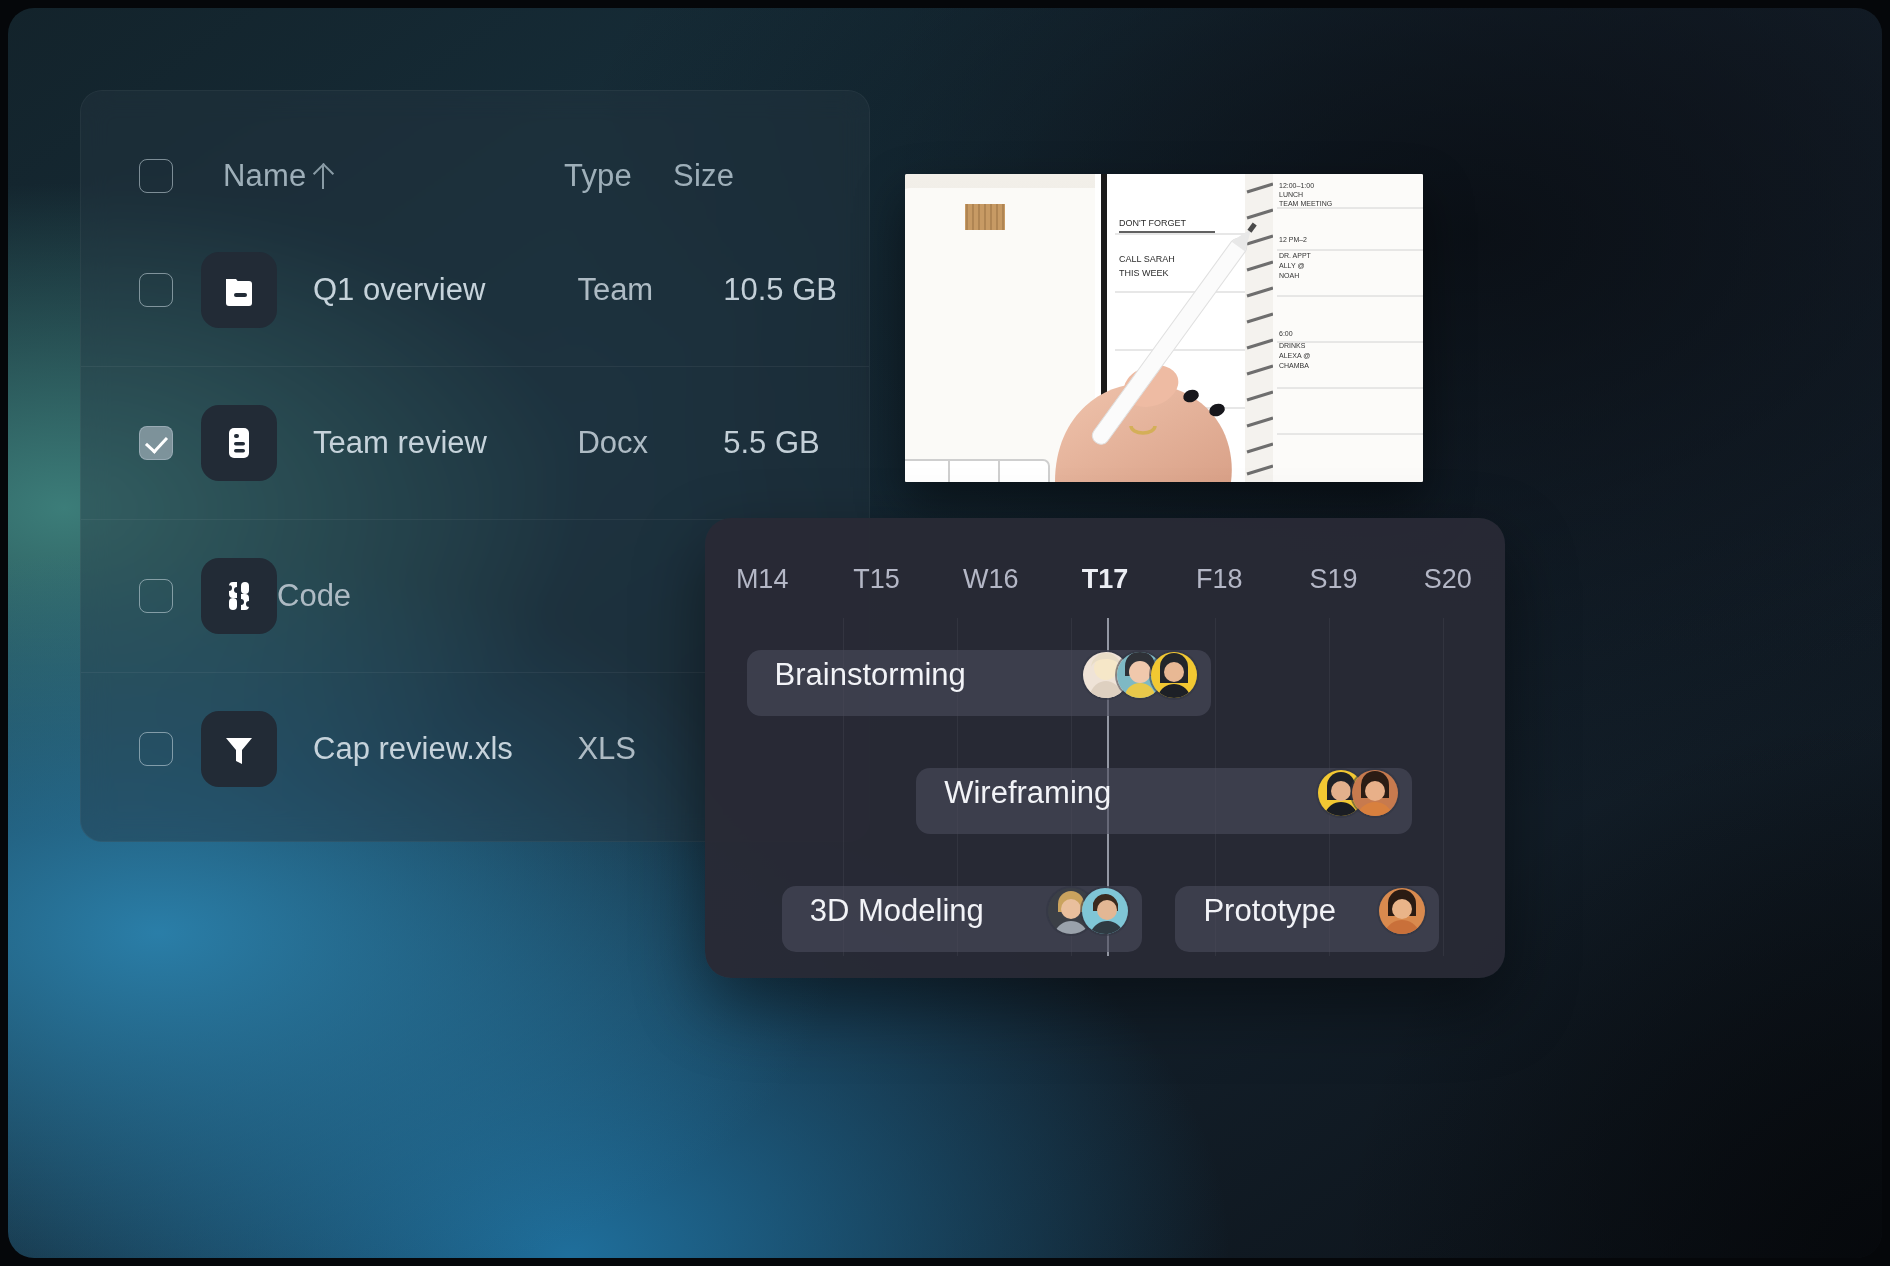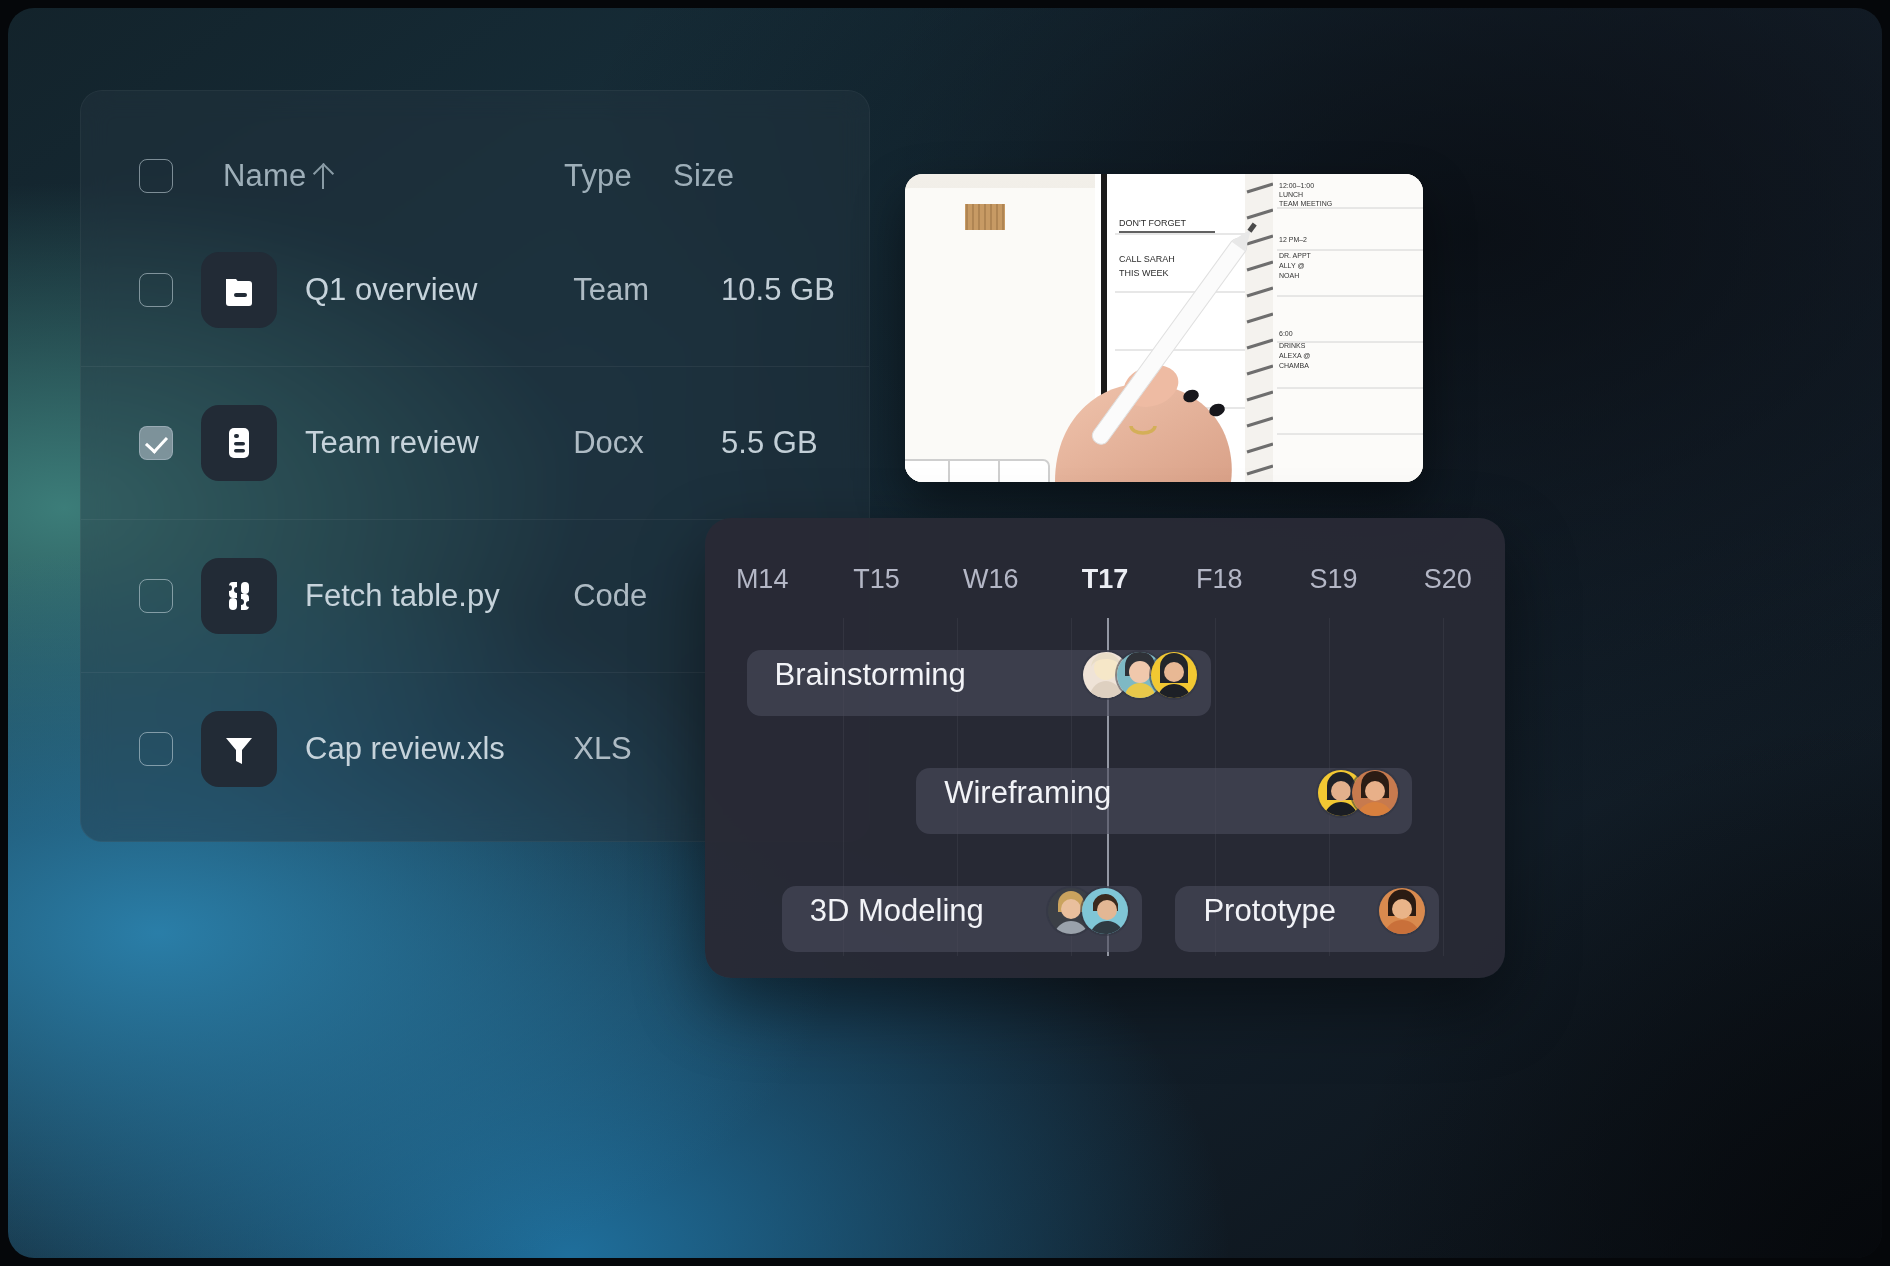--- a/index.html
+++ b/index.html
@@ -120,34 +120,34 @@
   .ficon {
     width: 76px; height: 76px;
     border-radius: 18px;
     background: #222b36;
     margin-left: 28px;
     flex: 0 0 76px;
     display: flex; align-items: center; justify-content: center;
   }
   .fname {
     width: 272px;
-    margin-left: 28px;
+    margin-left: 36px;
     color: #c6d3db;
     font-size: 31px;
     white-space: nowrap;
   }
   .ftype { width: 150px; color: #aebbc4; font-size: 31px; }
   .fsize { width: 150px; color: #c3cfd7; font-size: 31px; }
 
   
   #video-card {
     position: absolute;
     left: 897px; top: 166px;
     width: 518px; height: 308px;
-    border-radius: 18px;
+    border-radius: 2px;
     overflow: hidden;
     z-index: 3;
     box-shadow: 0 22px 50px rgba(0,0,0,.45);
     background: #e9e6e0;
   }
   #video-card svg { display: block; width: 100%; height: 100%; }
 
   
   #timeline {
     position: absolute;
@@ -263,21 +263,20 @@
         <div class="ficon">
           <svg viewBox="0 0 44 44" width="44" height="44" aria-hidden="true">
             <path fill="#ffffff" d="M12 12a4 4 0 0 1 4-4h4v5a3 3 0 0 0 0 6v5h-4a4 4 0 0 1-4-4v-3a3 3 0 0 0 0-6v0z"></path>
             <path fill="#ffffff" d="M32 32a4 4 0 0 1-4 4h-4v-5a3 3 0 0 0 0-6v-5h4a4 4 0 0 1 4 4v3a3 3 0 0 0 0 6v0z"></path>
             <path fill="#ffffff" d="M12 32a4 4 0 0 0 4 4h4v-5a3 3 0 0 1 0-6v-5h-4a4 4 0 0 0-4 4v3a3 3 0 0 1 0 6z" opacity="0"></path>
             <rect x="12" y="24" width="8" height="12" rx="4" fill="#ffffff"></rect>
             <rect x="24" y="8" width="8" height="12" rx="4" fill="#ffffff"></rect>
             <rect x="21" y="8" width="2" height="28" fill="#222b36"></rect>
           </svg>
         </div>
-        <div class="fname">Fetch table.py</div>
         <div class="ftype">Code</div>
         <div class="fsize"></div>
       </div>
 
       <div class="fc-row">
         <div class="cb"></div>
         <div class="ficon">
           <svg viewBox="0 0 44 44" width="44" height="44" aria-hidden="true">
             <path fill="#ffffff" d="M9 11h26l-10 12v6l-6 4v-10z"></path>
             <path fill="#ffffff" d="M19 28h6v9l-6-3z"></path>

